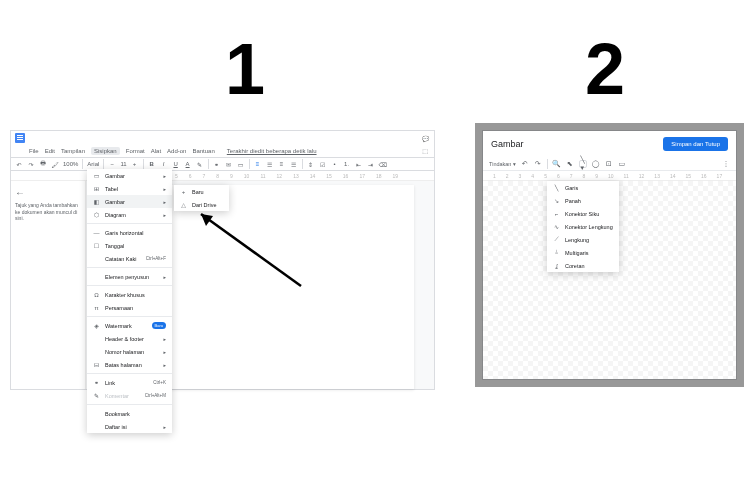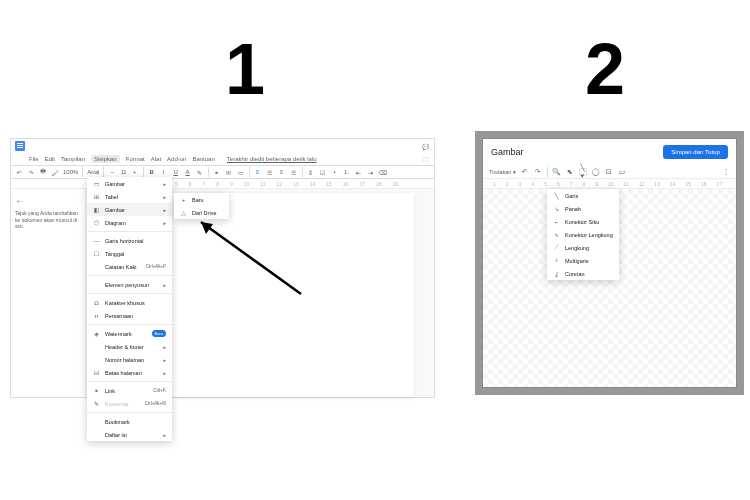--- a/index.html
+++ b/index.html
@@ -1,20 +1,20 @@
 <!DOCTYPE html>
 <html><head>
 <meta charset="utf-8">
 <style>
 *{margin:0;padding:0;box-sizing:border-box;font-family:Arial,sans-serif}
 body{width:750px;height:500px;background:#fff;position:relative}
 .big-num{position:absolute;font-size:72px;font-weight:900;color:#000}
 .n1{left:225px;top:28px}
 .n2{left:585px;top:28px}
-.panel{position:absolute;top:138px;font-size:6px;background:#fff;border:1px solid #dadce0}
+.panel{position:absolute;top:130px;font-size:6px;background:#fff;border:1px solid #dadce0}
 .p1{left:10px;width:425px;height:260px}
 .p2{left:482px;width:255px;height:250px}
 .docbar{height:14px;display:flex;align-items:center;padding:0 4px;gap:2px}
 .doclogo{width:10px;height:10px;background:#4285f4;border-radius:1px;position:relative}
 .doclogo::after{content:"";position:absolute;left:2px;top:2px;right:2px;height:1px;background:#fff;box-shadow:0 2px 0 #fff,0 4px 0 #fff}
 .titlearea{flex:1}
 .menubar{height:12px;display:flex;align-items:center;padding-left:18px;gap:6px;color:#5f6368}
 .menubar span{cursor:pointer}
 .menubar span.active{background:#e8eaed;border-radius:2px;padding:1px 3px}
 .toolbar{height:14px;border-top:1px solid #dadce0;border-bottom:1px solid #dadce0;display:flex;align-items:center;padding:0 4px;gap:4px;color:#5f6368}

